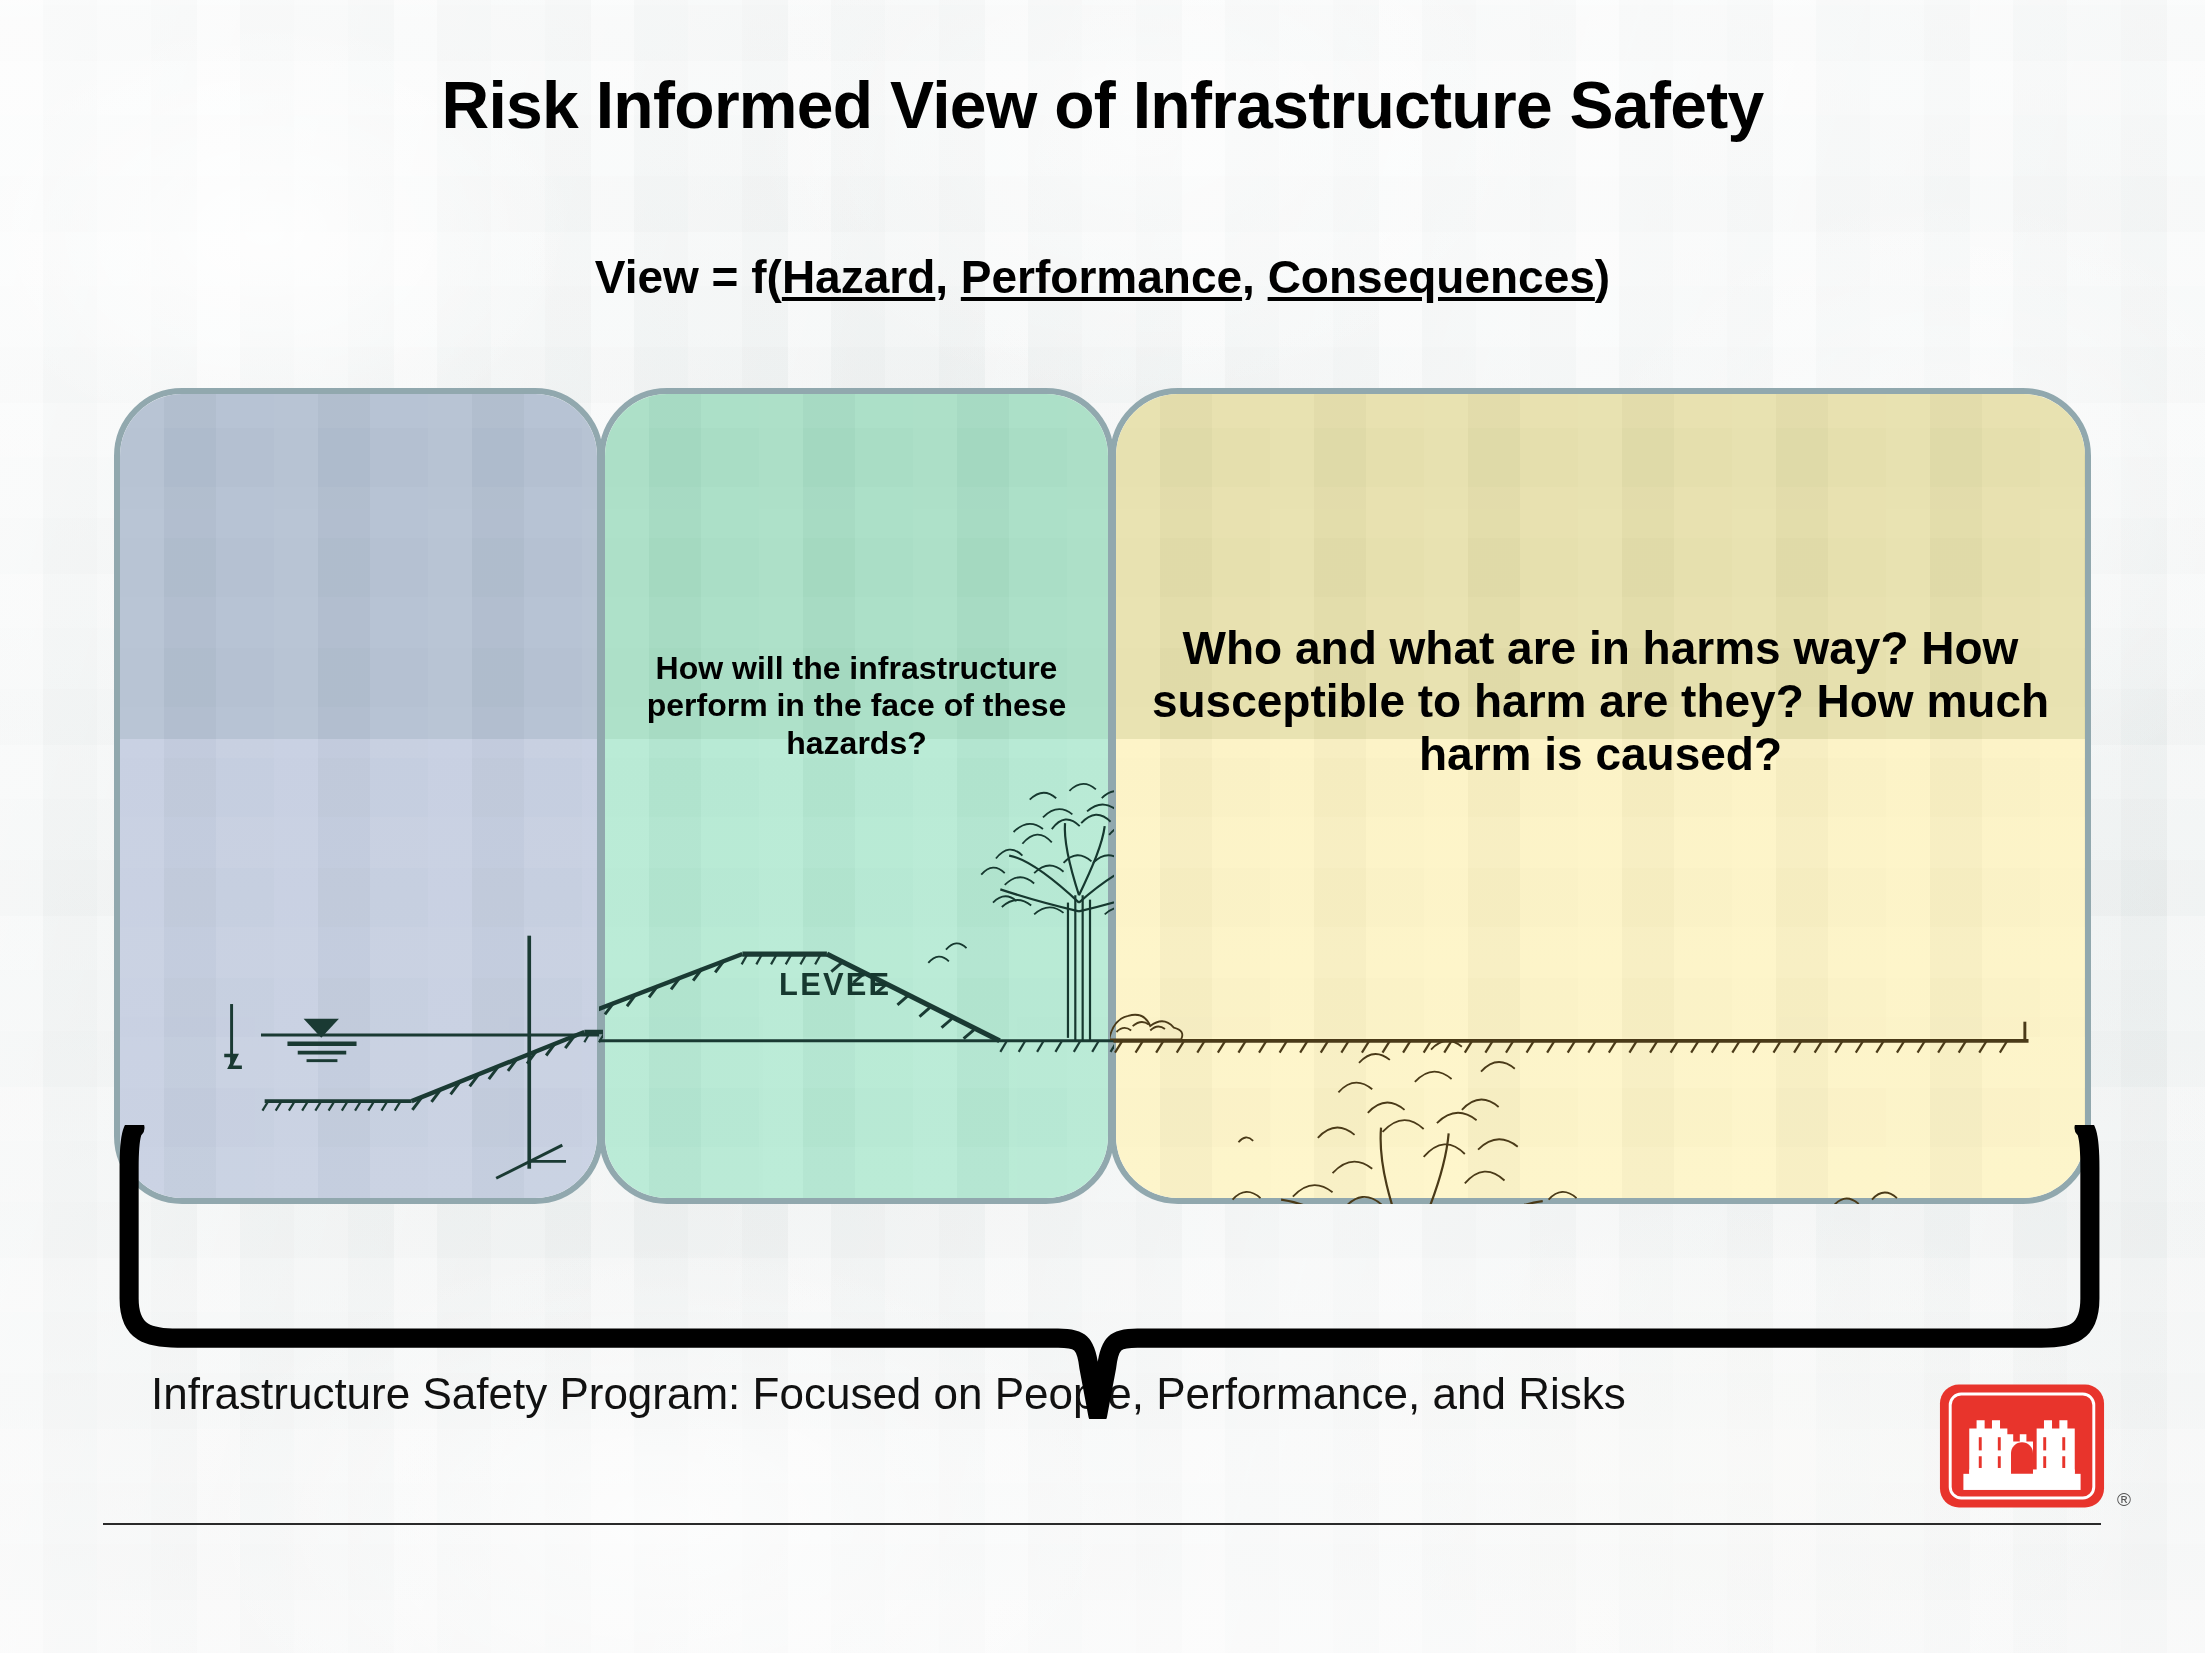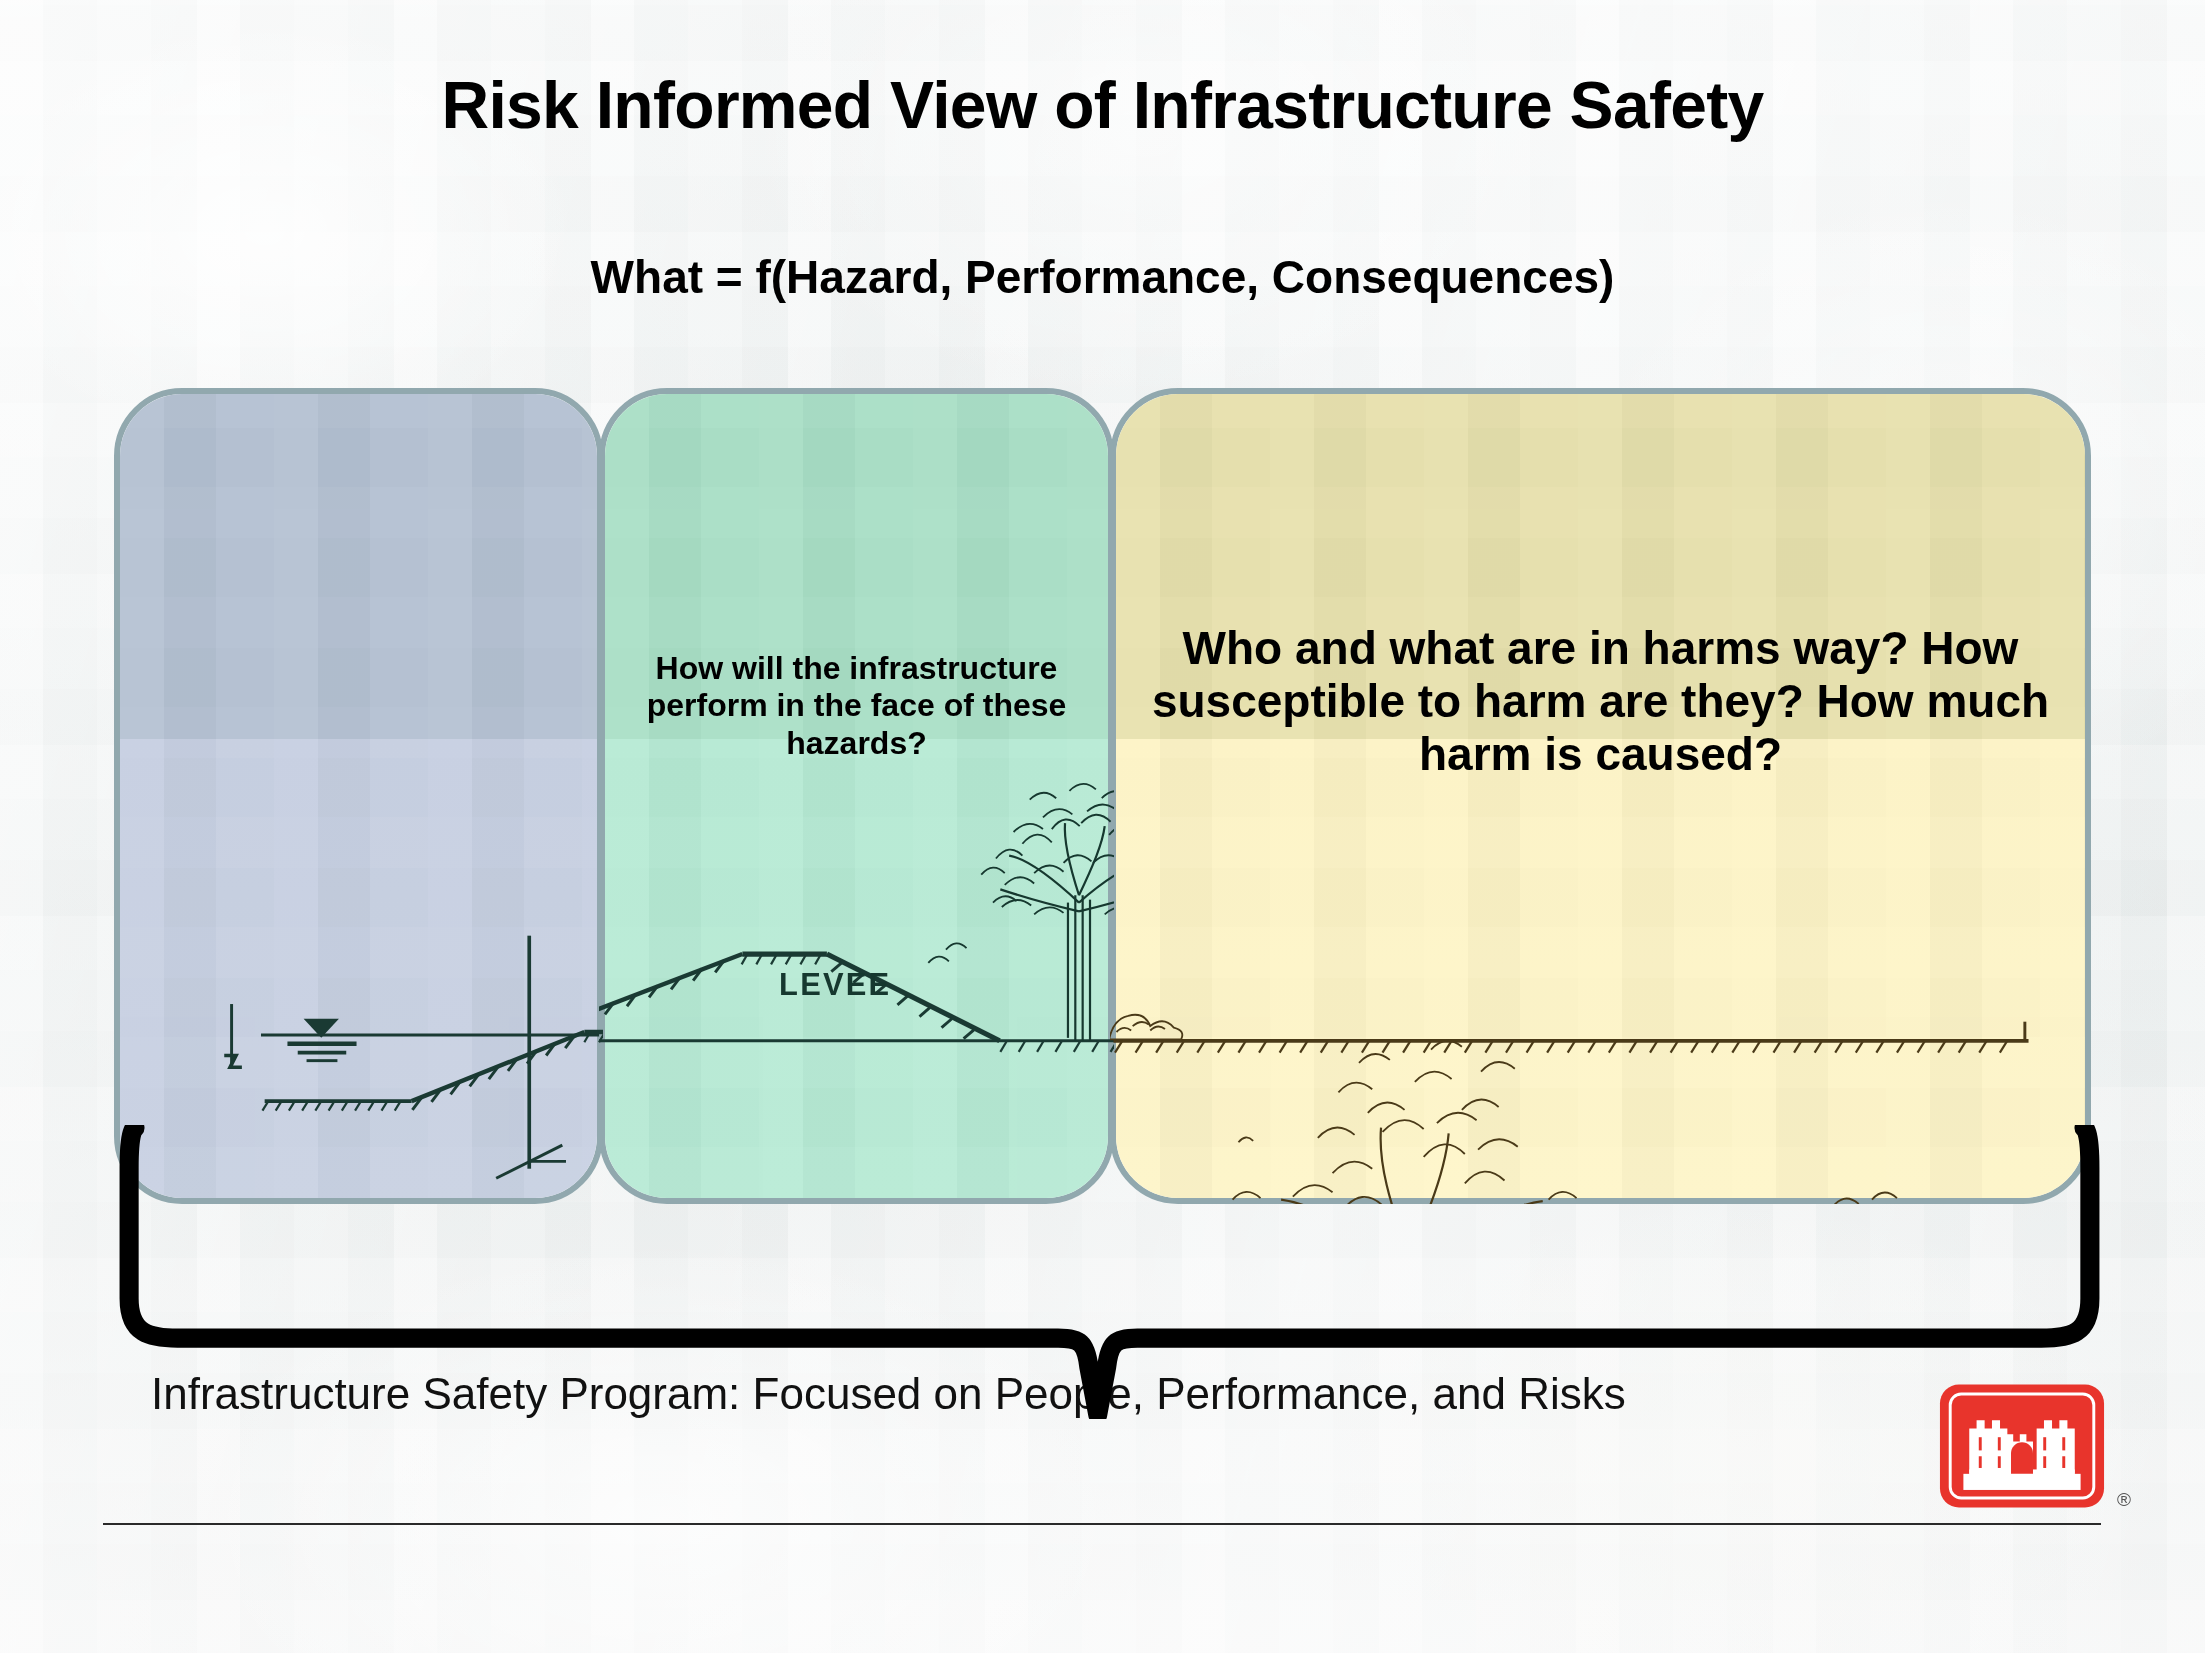--- a/index.html
+++ b/index.html
@@ -59,21 +59,21 @@
     position: absolute;
     left: 0;
     top: 250px;
     width: 2205px;
     text-align: center;
     font-size: 46px;
     font-weight: bold;
     color: #000;
     white-space: nowrap;
   }
-  .subtitle .u { text-underline-offset: 4.4px; }
+  .subtitle .u { text-decoration: underline; text-underline-offset: 4.4px; }
 
   
   .panels {
     position: absolute;
     left: 114px;
     top: 388px;
     width: 1977px;
     height: 816px;
   }
   .panel {
@@ -197,21 +197,21 @@
     color: #555;
   }
 </style>
 </head>
 <body>
 
 <div id="slide">
 
   <div class="title">Risk Informed View of Infrastructure Safety</div>
 
-  <div class="subtitle"><span>What = f(</span><span class="u">Hazard</span><span>, </span><span class="u">Performance</span><span>, </span><span class="u">Consequences</span><span>)</span></div>
+  <div class="subtitle"><span>View = f(</span><span class="u">Hazard</span><span>, </span><span class="u">Performance</span><span>, </span><span class="u">Consequences</span><span>)</span></div>
 
   <div class="panels">
 
     <div class="panel p1">
       <div class="fill"></div>
       <div class="tex"></div>
     </div>
 
     <div class="panel p2">
       <div class="fill"></div>

